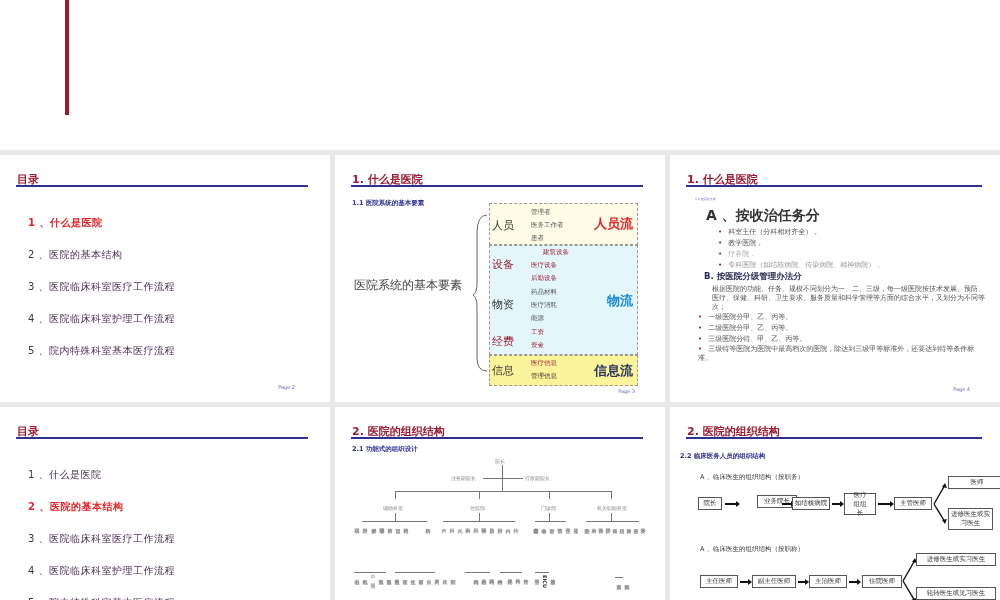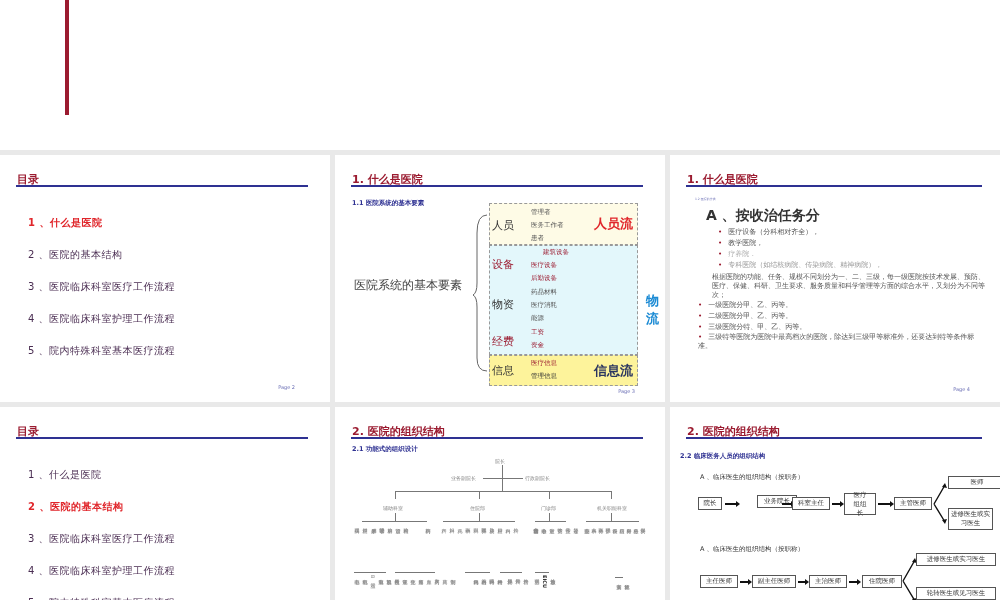--- a/index.html
+++ b/index.html
@@ -85,39 +85,40 @@
 
   <div class="grp" style="left:157px;top:179px;color:#9b1b30;">经费</div>
   <div class="leaf" style="left:196px;top:173px;color:#9b1b30;">工资</div>
   <div class="leaf" style="left:196px;top:186px;color:#9b1b30;">资金</div>
 
   <div class="grp" style="left:157px;top:208px;color:#333;">信息</div>
   <div class="leaf" style="left:196px;top:204px;color:#9b1b30;">医疗信息</div>
   <div class="leaf" style="left:196px;top:217px;color:#333;">管理信息</div>
 
   <div class="flow" style="left:259px;top:60px;color:#e0262b;">人员流</div>
-  <div class="flow" style="left:272px;top:137px;color:#1a8ad4;margin-left:39px;">物流</div>
+  <div class="flow" style="left:272px;top:137px;color:#1a8ad4;">物流</div>
   <div class="flow" style="left:259px;top:207px;color:#2a3560;">信息流</div>
   <div class="page-no" style="right:30px;bottom:8px;">Page 3</div>
 </div>
 
 <div class="slide" style="left:670px;top:155px;width:330px;height:247px;">
   <div class="s-title">1. 什么是医院</div>
   <div class="s-rule" style="right:18px;"></div>
   <div class="s4" style="left:25px;top:42px;font-size:3px;color:#6b6fb5;">1.2 医院的分类</div>
   <div class="s4" style="left:36px;top:52px;width:280px;">
     <div class="h">A 、按收治任务分</div>
     <div style="margin-left:12px;line-height:11px;margin-top:2px;">
-      <div><span class="bul">•</span><span>医疗设备（分科相对齐全），</span></div>
+      <div><span class="bul">•</span><span>科室主任（分科相对齐全），</span></div>
       <div><span class="bul">•</span><span>教学医院，</span></div>
       <div style="color:#aaa;"><span class="bul">•</span><span>疗养院．</span></div>
       <div style="color:#999;"><span class="bul">•</span><span>专科医院（如结核病院、传染病院、精神病院），</span></div>
     </div>
   </div>
   <div class="s4" style="left:34px;top:116px;width:282px;">
+    <div class="h" style="font-size:8.5px;color:#2a2a55;">B. 按医院分级管理办法分</div>
     <div style="margin-left:8px;line-height:9px;margin-top:2px;">根据医院的功能、任务、规模不同划分为一、二、三级，每一级医院按技术发展、预防、医疗、保健、科研、卫生要求、服务质量和科学管理等方面的综合水平，又划分为不同等次；</div>
     <div style="line-height:11px;margin-left:-6px;">
       <div><span class="bul">•</span><span>一级医院分甲、乙、丙等。</span></div>
       <div><span class="bul">•</span><span>二级医院分甲、乙、丙等。</span></div>
       <div><span class="bul">•</span><span>三级医院分特、甲、乙、丙等。</span></div>
       <div style="line-height:9px;"><span class="bul">•</span><span>三级特等医院为医院中最高档次的医院，除达到三级甲等标准外，还要达到特等条件标准。</span></div>
     </div>
   </div>
   <div class="page-no" style="right:30px;bottom:10px;">Page 4</div>
 </div>
@@ -239,21 +240,21 @@
 <div class="slide" style="left:670px;top:407px;width:330px;height:193px;">
   <div class="s-title">2. 医院的组织结构</div>
   <div class="s-rule" style="right:18px;"></div>
   <div class="sub" style="left:10px;top:45px;font-size:6.5px;">2.2  临床医务人员的组织结构</div>
   <div class="s4" style="left:30px;top:66px;font-size:6.5px;color:#333;">A 、临床医生的组织结构（按职务）</div>
 
   <div class="fbox" style="left:28px;top:90px;width:24px;height:13px;">院长</div>
   <div class="arrow" style="left:55px;top:96px;width:12px;"></div>
   <div class="fbox" style="left:70px;top:88px;width:40px;height:13px;margin-left:17px;">业务院长</div>
   <div class="arrow" style="left:112px;top:96px;width:10px;"></div>
-  <div class="fbox" style="left:122px;top:90px;width:38px;height:13px;">科室主任</div>
+  <div class="fbox" style="left:122px;top:90px;width:38px;height:13px;">如结核病院</div>
   <div class="arrow" style="left:162px;top:96px;width:9px;"></div>
   <div class="fbox" style="left:174px;top:86px;width:32px;height:22px;padding:0 7px;">医疗组组长</div>
   <div class="arrow" style="left:208px;top:96px;width:13px;"></div>
   <div class="fbox" style="left:224px;top:90px;width:38px;height:13px;">主管医师</div>
   <svg style="position:absolute;left:263px;top:75px;" width="16" height="46">
     <path d="M1 22 L12 3 M1 22 L12 40" stroke="#111" stroke-width="1.4" fill="none"></path>
     <path d="M12 1 L14 6 L9 5 Z M12 42 L14 37 L9 38 Z" fill="#111"></path>
   </svg>
   <div class="fbox" style="left:278px;top:69px;width:58px;height:13px;">医师</div>
   <div class="fbox" style="left:278px;top:101px;width:45px;height:22px;padding:0 2px;">进修医生或实习医生</div>

